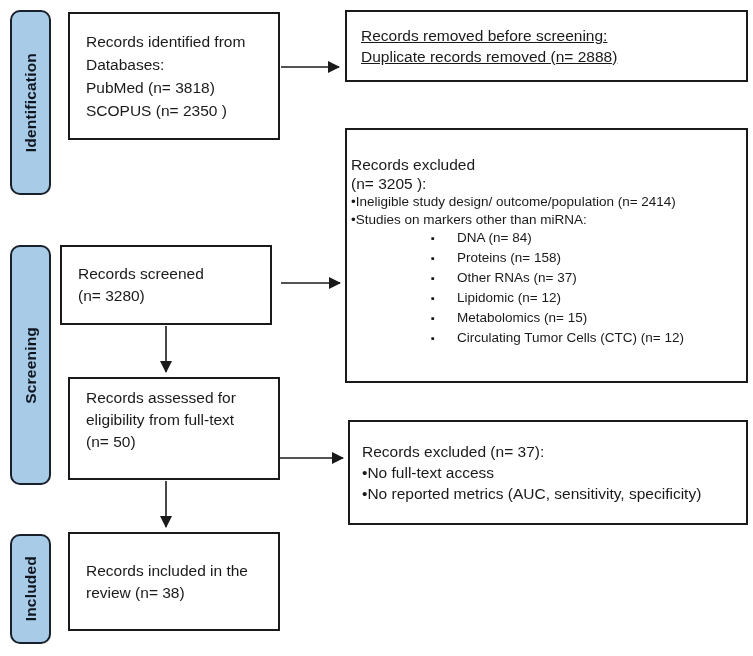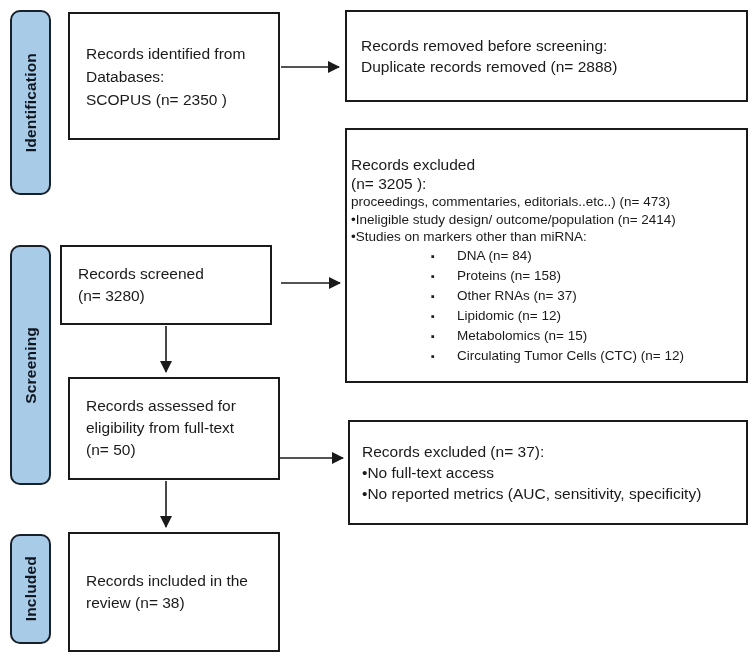--- a/index.html
+++ b/index.html
@@ -50,26 +50,26 @@
     box-sizing: border-box;
     font-size: 15.5px;
     line-height: 22px;
   }
   .box.centered {
     display: flex;
     flex-direction: column;
     justify-content: center;
   }
   .box-identified   { left: 68px;  top: 12px;  width: 212px; height: 128px; padding-left: 16px; padding-right: 6px; line-height: 23px; }
-  .box-removed      { left: 345px; top: 10px;  width: 403px; height: 92px;  padding-left: 14px; padding-right: 6px; line-height: 21px; }
+  .box-removed      { left: 345px; top: 10px;  width: 403px; height: 72px;  padding-left: 14px; padding-right: 6px; line-height: 21px; text-decoration: underline; }
   .box-excluded-main{ left: 345px; top: 128px; width: 403px; height: 255px; padding: 25px 8px 0 4px; }
   .box-screened     { left: 60px;  top: 245px; width: 212px; height: 80px;  padding-left: 16px; padding-right: 6px; }
-  .box-assessed     { left: 68px;  top: 377px; width: 212px; height: 103px; padding: 16px 6px 0 16px; }
+  .box-assessed     { left: 68px;  top: 377px; width: 212px; height: 103px; padding: 8px 6px 0 16px; }
   .box-excluded-ft  { left: 348px; top: 420px; width: 400px; height: 105px; padding-left: 12px; padding-right: 6px; line-height: 21px; }
-  .box-included     { left: 68px;  top: 532px; width: 212px; height: 120px; padding-left: 16px; padding-right: 6px; }
+  .box-included     { left: 68px;  top: 532px; width: 212px; height: 99px; padding-left: 16px; padding-right: 6px; }
 
   .box-excluded-main .title-line  { font-size: 15.5px; line-height: 19px; }
   .box-excluded-main .bullet-line { font-size: 13.5px; line-height: 17.5px; }
   .box-excluded-main .sub-item {
     font-size: 13.5px;
     line-height: 19px;
     padding-left: 80px;
     display: flex;
     align-items: baseline;
   }
@@ -105,32 +105,32 @@
   <div class="stage" style="top:245px; height:240px;">
     <span class="vtext">Screening</span>
   </div>
   <div class="stage" style="top:534px; height:110px;">
     <span class="vtext">Included</span>
   </div>
 
   <div class="box box-identified centered">
     <div class="line">Records identified from</div>
     <div class="line">Databases:</div>
+    <div class="line">PubMed (n= 3818)</div>
     <div class="line">SCOPUS (n= 2350 )</div>
   </div>
 
   <div class="box box-removed centered">
     <div class="line">Records removed before screening:</div>
     <div class="line">Duplicate records removed  (n= 2888)</div>
   </div>
 
   <div class="box box-excluded-main">
     <div class="title-line line">Records excluded</div>
     <div class="title-line line">(n= 3205 ):</div>
-    <div class="bullet-line line">proceedings, commentaries, editorials..etc..) (n= 473)</div>
     <div class="bullet-line line">•Ineligible study design/ outcome/population  (n= 2414)</div>
     <div class="bullet-line line">•Studies on markers other than miRNA:</div>
     <div class="sub-item">
       <span class="sq">▪</span>
       <span>DNA (n= 84)</span>
     </div>
     <div class="sub-item">
       <span class="sq">▪</span>
       <span>Proteins (n= 158)</span>
     </div>

